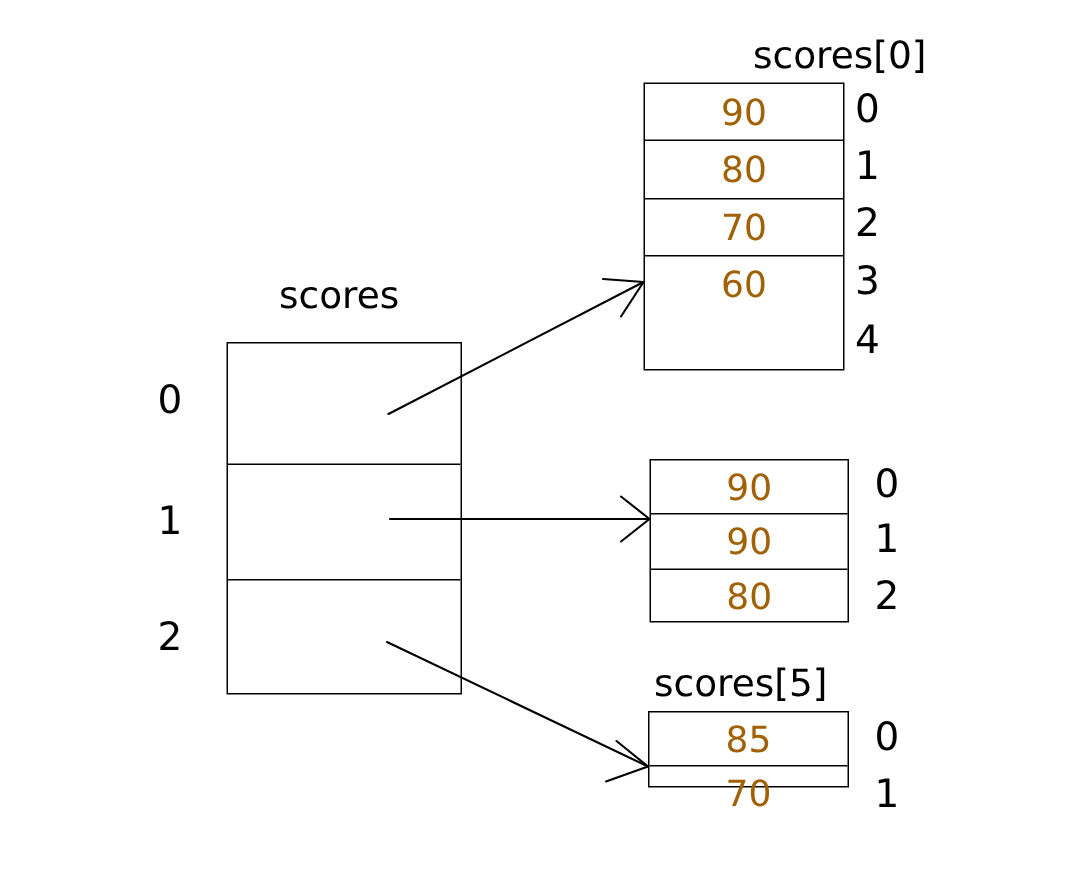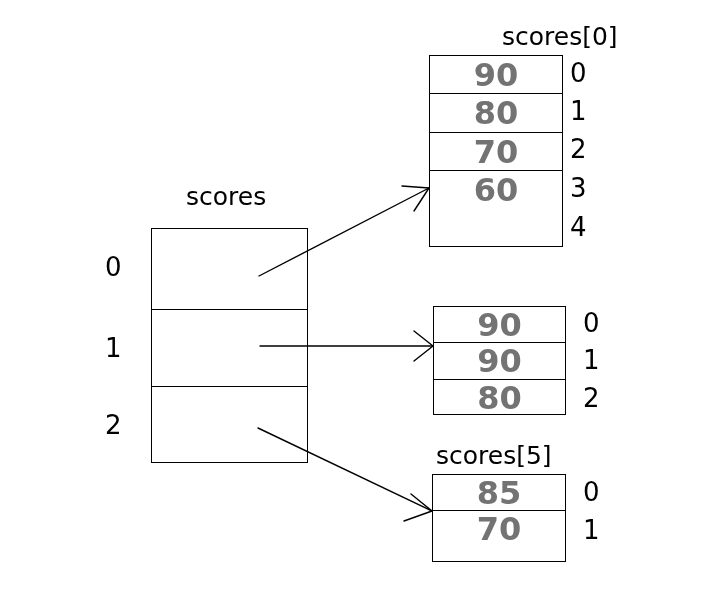--- a/index.html
+++ b/index.html
@@ -53,24 +53,23 @@
     border: 1px solid #000;
     box-sizing: border-box;
     background: #fff;
   }
   .inner-cell {
     box-sizing: border-box;
     border-bottom: 1px solid #000;
     display: flex;
     align-items: center;
     justify-content: center;
-    font-size: 32px;
+    font-size: 24px;
     line-height: 1;
-    color: #737373;
-    font-weight: bold;
+    color: #a16207;
   }
   .inner-cell:last-child {
     border-bottom: none;
   }
   
   #arrows {
     position: absolute;
     left: 0;
     top: 0;
     width: 726px;
@@ -116,21 +115,21 @@
     <div class="inner-cell" style="height:37px;">90</div>
     <div class="inner-cell" style="height:36px;">80</div>
   </div>
 
   <div class="idx" style="left:583px; top:310px;">0</div>
   <div class="idx" style="left:583px; top:347px;">1</div>
   <div class="idx" style="left:583px; top:385px;">2</div>
 
   <div class="label" style="left:436px; top:443px;">scores[5]</div>
 
-  <div class="inner-box" style="left:432px; top:474px; width:134px; height:88px;">
+  <div class="inner-box" style="left:432px; top:474px; width:134px; height:51px;">
     <div class="inner-cell" style="height:36px;">85</div>
     <div class="inner-cell" style="height:35px;">70</div>
   </div>
 
   <div class="idx" style="left:583px; top:479px;">0</div>
   <div class="idx" style="left:583px; top:517px;">1</div>
 
   <svg id="arrows" viewBox="0 0 726 590">
     <g stroke="#000000" stroke-width="1.4" fill="none" stroke-linecap="round">
 

